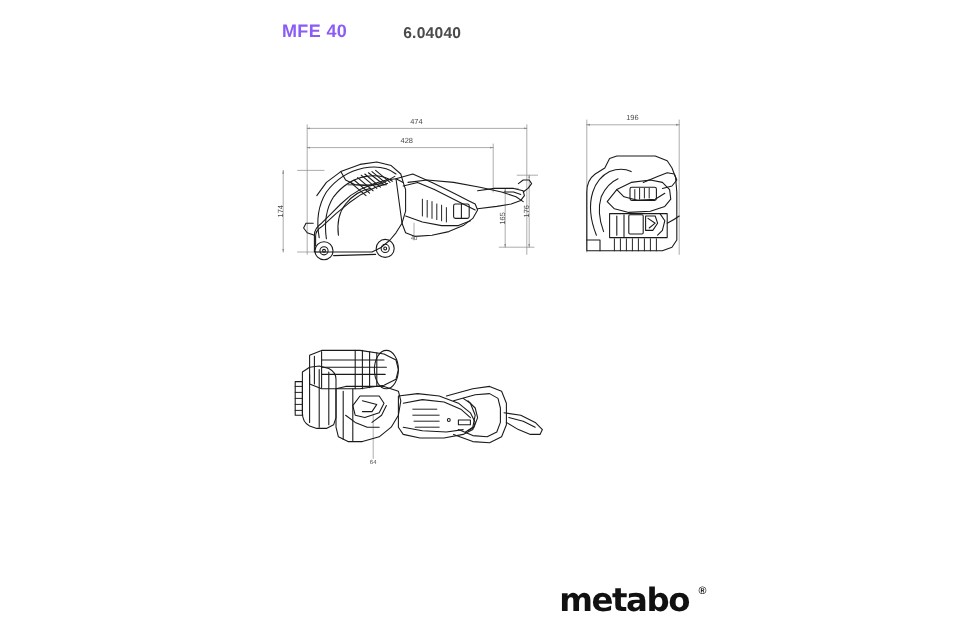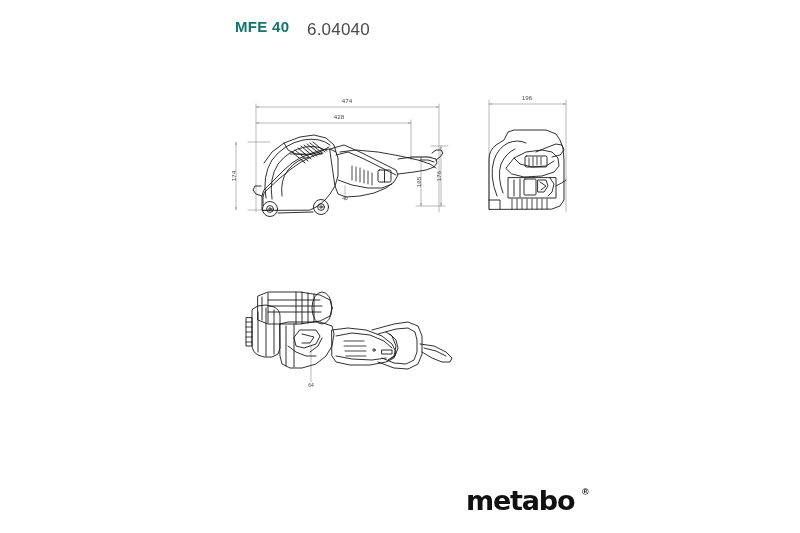--- a/index.html
+++ b/index.html
@@ -23,28 +23,28 @@
     width: 800px;
     height: 55px;
   }
   #model-name {
     position: absolute;
     left: 235px;
     top: 18px;
     font-size: 15px;
     font-weight: bold;
     letter-spacing: 0.3px;
-    color: #0f766e;
+    color: #8b5cf6;
   }
   #part-number {
     position: absolute;
-    left: 307px;
+    left: 336px;
     top: 20px;
-    font-size: 17px;
-    font-weight: normal;
+    font-size: 13px;
+    font-weight: bold;
     letter-spacing: 0.2px;
     color: #4a4a4a;
   }
 
   
   #drawing-area {
     position: absolute;
     left: 0; top: 0;
     width: 800px;
     height: 533px;

